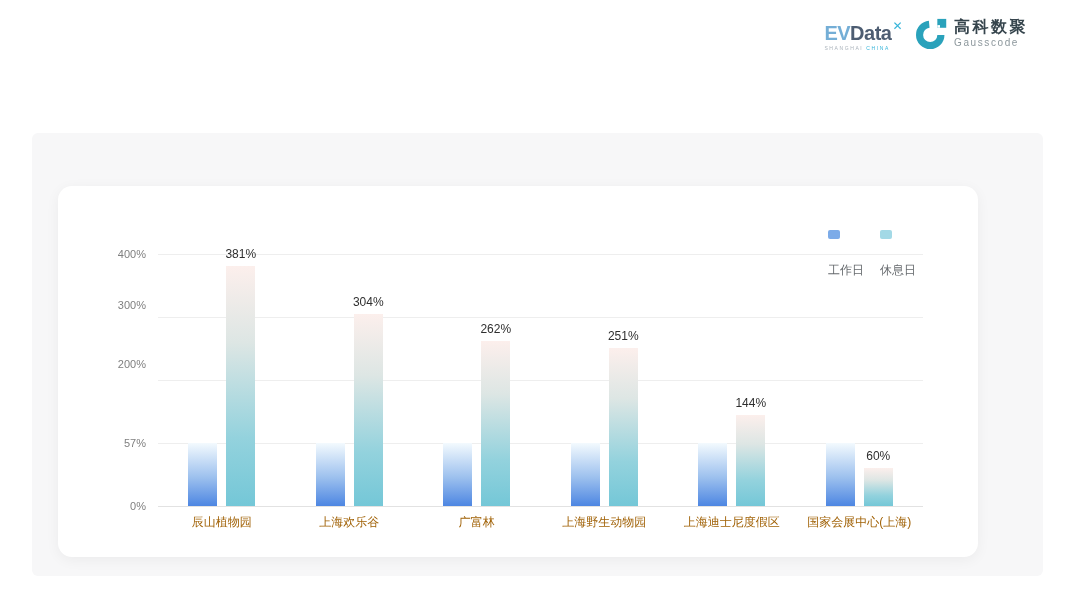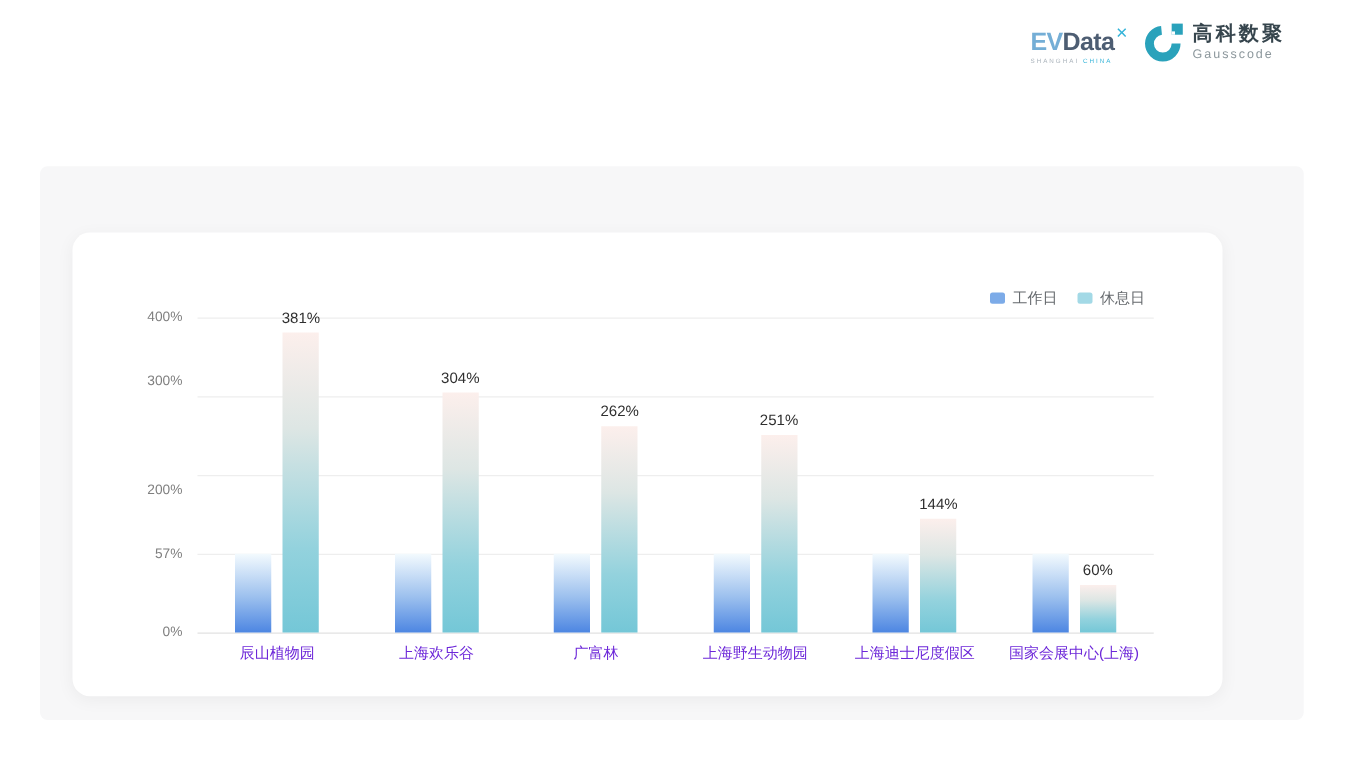--- a/index.html
+++ b/index.html
@@ -31,32 +31,32 @@
   .banner-text { color:#ffffff; font-size:18px; font-weight:700; letter-spacing:1px; white-space:nowrap; }
 
   
   .panel { position:absolute; left:32px; top:133px; width:1011px; height:443px;
            background:#f7f7f8; border-radius:6px; }
   .card { position:absolute; left:58px; top:186px; width:920px; height:371px;
           background:#ffffff; border-radius:14px; box-shadow:0 3px 14px rgba(0,0,0,0.05); }
 
   
   .legend { position:absolute; top:44px; right:62px; display:flex; align-items:center; gap:16px; }
-  .legend-item { display:flex; align-items:center; gap:6px; cursor:pointer; }
+  .legend-item { display:flex; gap:23px; cursor:pointer;flex-direction:column; }
   .legend-swatch { width:12px; height:9px; border-radius:2px; }
   .legend-label { font-size:12px; color:#666a6e; }
 
   
   .plot { position:absolute; left:100px; top:68px; width:765px; height:252px; }
   .gridline { position:absolute; left:0; width:100%; height:1px; background:#eeeeee; }
   .gridline.baseline { background:#e2e2e2; }
   .ytick { position:absolute; left:-12px; transform:translate(-100%,-50%); font-size:11px; color:#7f7f7f; white-space:nowrap; }
   .bar { position:absolute; bottom:0; width:29px; }
   .data-label { position:absolute; transform:translateX(-50%); font-size:12px; color:#2f2f2f; white-space:nowrap; }
-  .cat-label { position:absolute; top:260px; transform:translateX(-50%); font-size:12px; color:#6d28d9; white-space:nowrap; }
+  .cat-label { position:absolute; top:260px; transform:translateX(-50%); font-size:12px; color:#a16207; white-space:nowrap; }
 </style>
 </head>
 <body>
 
 <div class="page">
 
   <div class="logos">
     <div class="evdata">
       <div class="evdata-main"><span class="evdata-ev">EV</span><span class="evdata-data">Data</span><span class="evdata-x">✕</span></div>
       <div class="evdata-sub"><span class="sh">SHANGHAI</span> <span class="cn">CHINA</span></div>
@@ -87,21 +87,21 @@
           <div class="legend-swatch" style="background: rgb(163, 217, 230);"></div>
           <span class="legend-label">休息日</span>
         </div>
       </div>
     <div class="plot">
         <div class="gridline baseline" style="top: 252px;"></div>
         <div class="ytick" style="top: 252px;">0%</div>
         <div class="gridline" style="top: 189px;"></div>
         <div class="ytick" style="top: 189px;">57%</div>
         <div class="gridline" style="top: 126px;"></div>
-        <div class="ytick" style="top: 138px;">200%</div>
+        <div class="ytick" style="top: 110px;">200%</div>
         <div class="gridline" style="top: 63px;"></div>
         <div class="ytick" style="top: 51px;">300%</div>
         <div class="gridline" style="top: 0px;"></div>
         <div class="ytick" style="top: 0px;">400%</div>
         <div class="bar" style="left: 30.25px; height: 63px; background: linear-gradient(rgb(243, 250, 254), rgb(156, 192, 238) 55%, rgb(77, 134, 226));"></div>
         <div class="bar" style="left: 68.25px; height: 240.03px; background: linear-gradient(rgb(252, 239, 236), rgb(221, 230, 228) 32%, rgb(147, 210, 221) 72%, rgb(116, 199, 215));"></div>
         <div class="data-label" style="left: 82.75px; bottom: 245.03px;">381%</div>
         <div class="cat-label" style="left: 63.75px;">辰山植物园</div>
         <div class="bar" style="left: 157.75px; height: 63px; background: linear-gradient(rgb(243, 250, 254), rgb(156, 192, 238) 55%, rgb(77, 134, 226));"></div>
         <div class="bar" style="left: 195.75px; height: 191.52px; background: linear-gradient(rgb(252, 239, 236), rgb(221, 230, 228) 32%, rgb(147, 210, 221) 72%, rgb(116, 199, 215));"></div>

